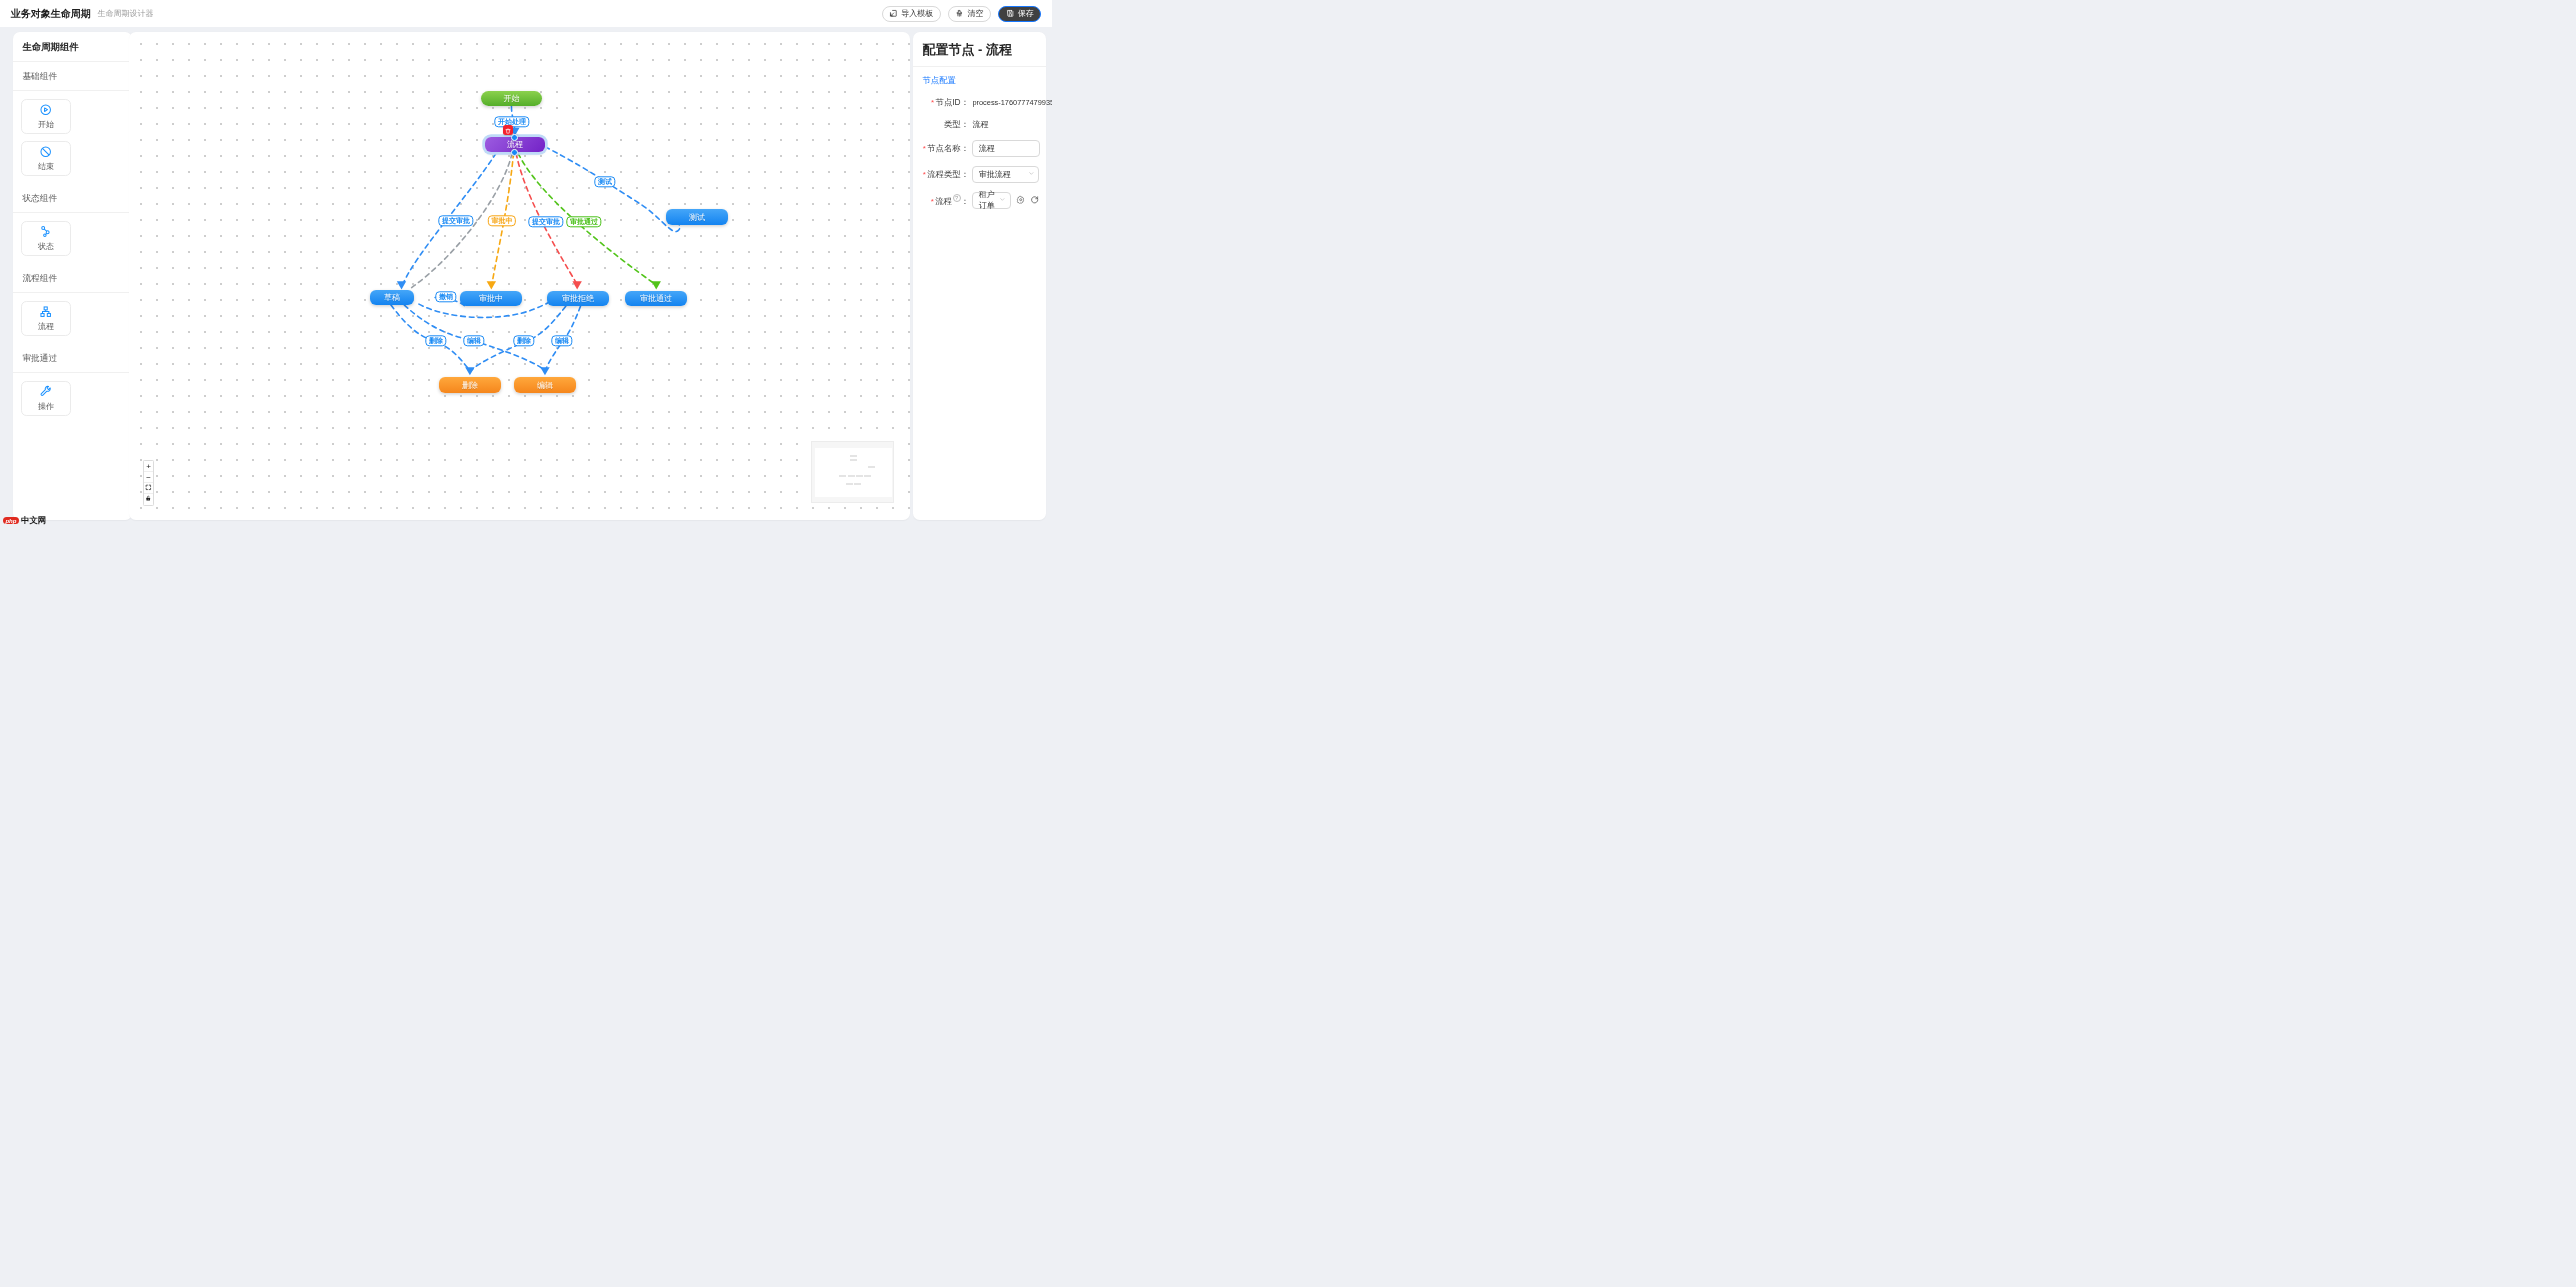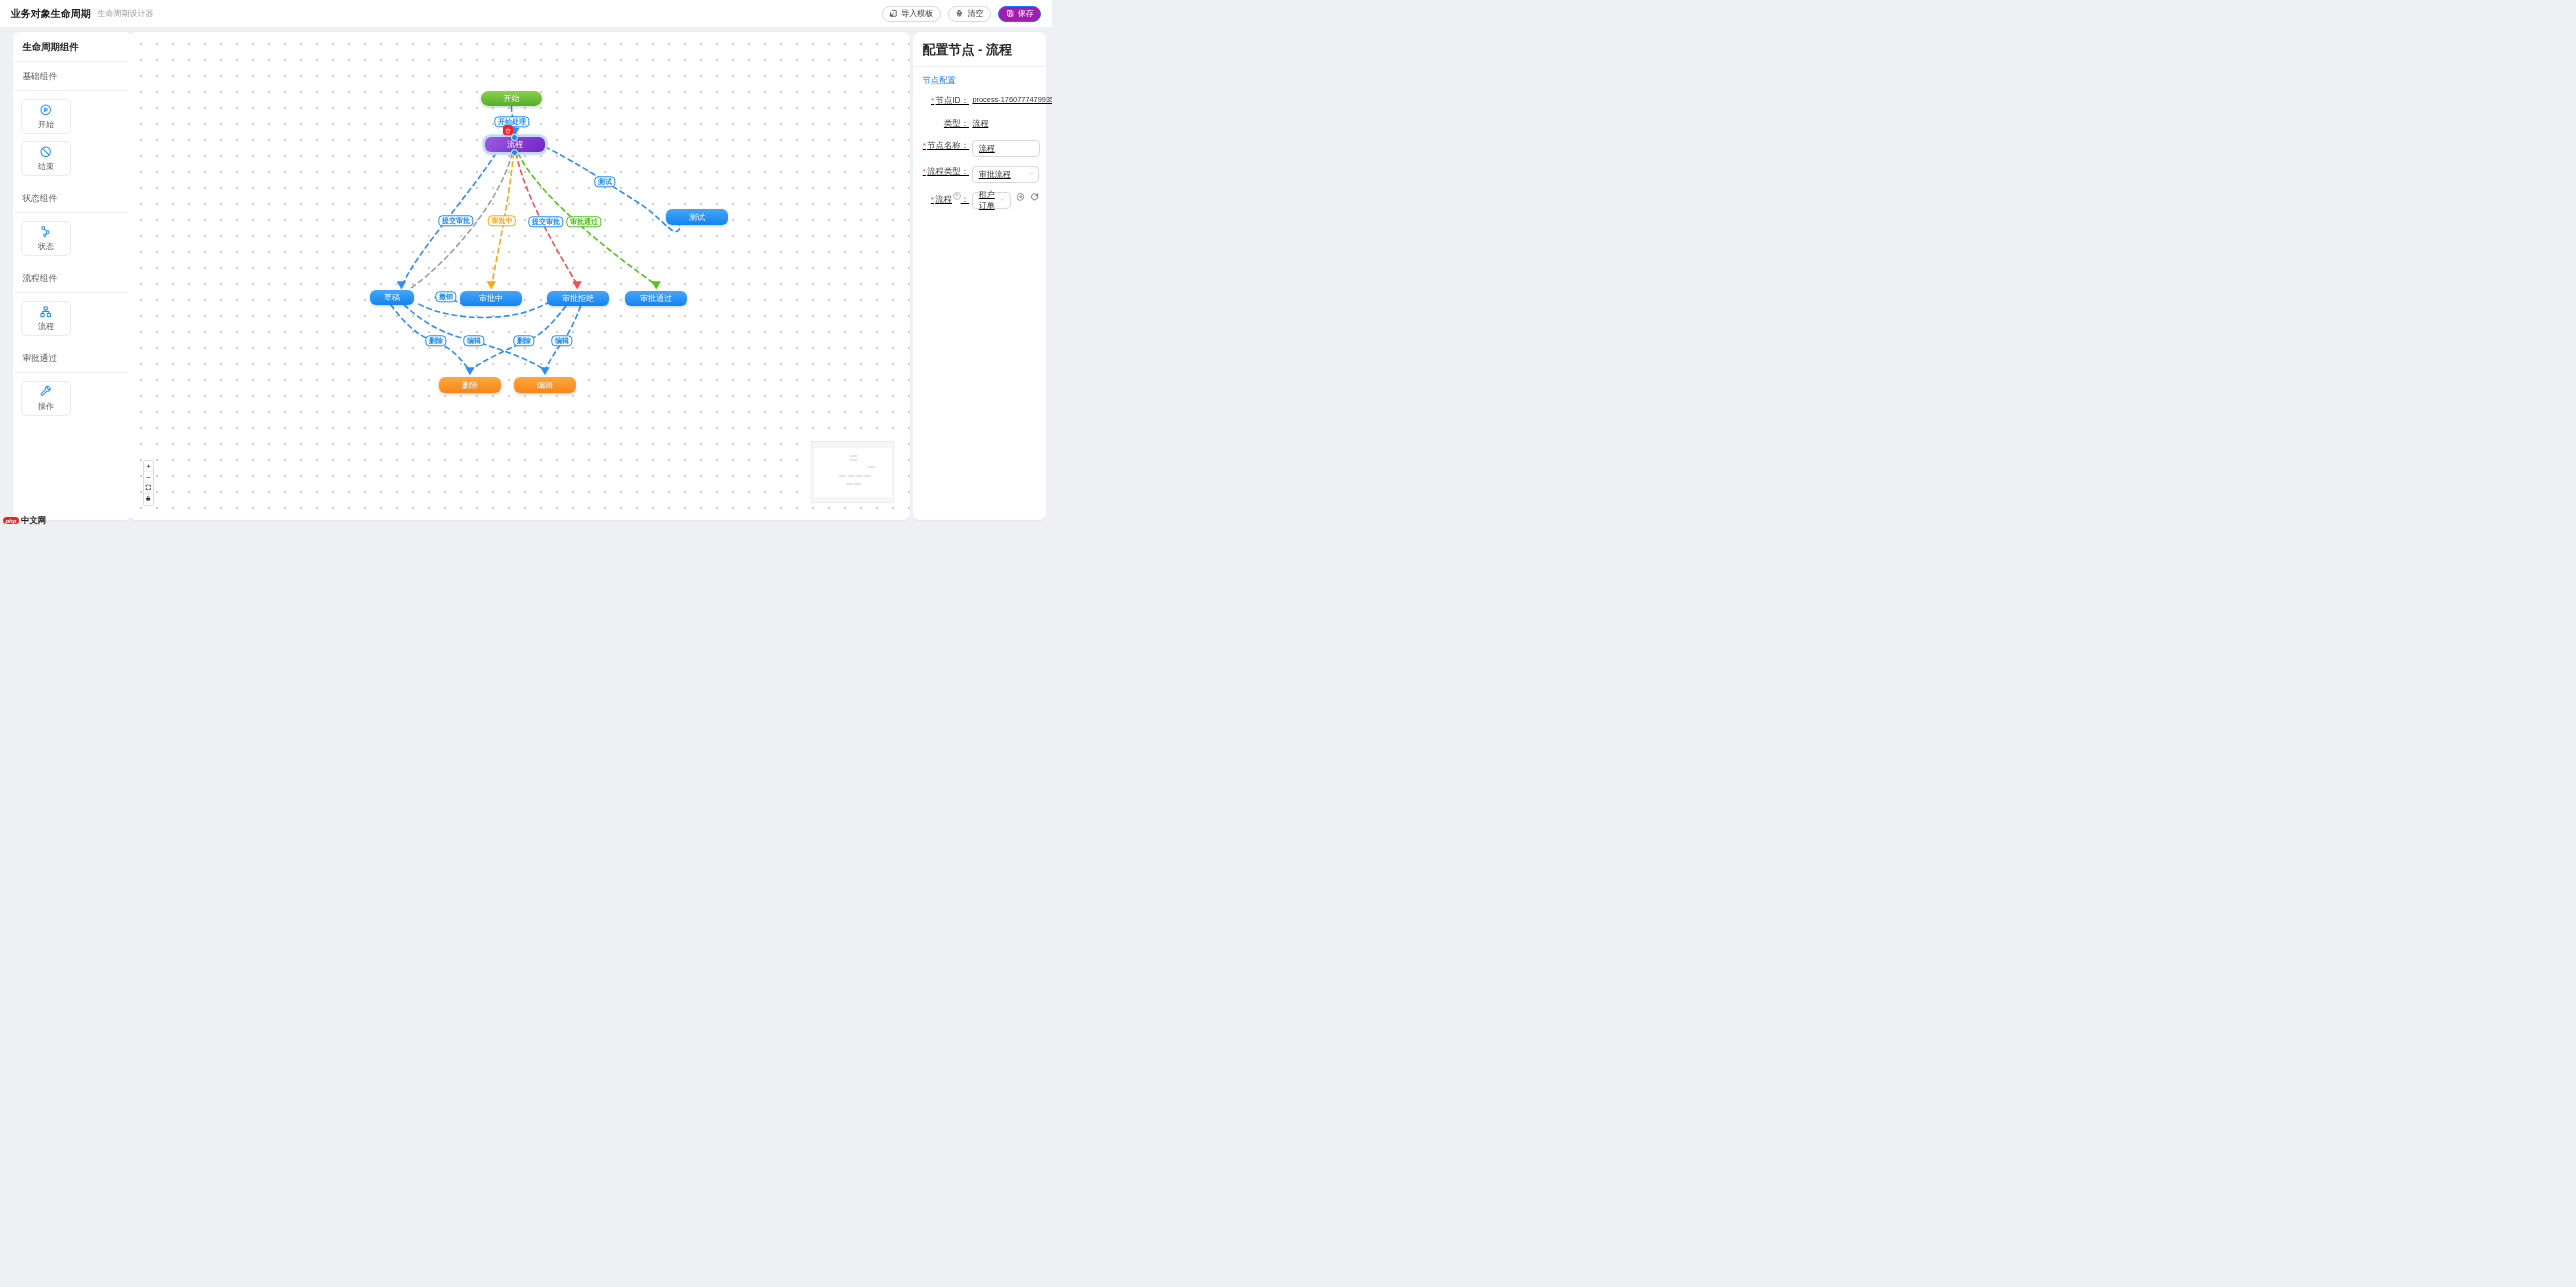--- a/index.html
+++ b/index.html
@@ -6,42 +6,42 @@
   html,body { width:1052px; height:526px; }
   body { font-family:"Liberation Sans","DejaVu Sans",sans-serif; background:#eef0f4; position:relative; overflow:hidden; }
 
   
   .header { position:absolute; left:0; top:0; width:1052px; height:27px; background:#fff; display:flex; align-items:center; padding:0 10.7px; }
   .header .title { font-size:10px; font-weight:bold; color:#1f1f1f; }
   .header .subtitle { font-size:8px; color:#9a9a9a; margin-left:6.7px; }
   .header .spacer { flex:1; }
   .btn { display:inline-flex; align-items:center; gap:3.4px; height:16px; padding:0 6.7px; border:0.7px solid #d9d9d9; border-radius:8px; background:#fff; font-size:8px; color:#333; margin-left:6.7px; cursor:pointer; }
   .btn svg { display:block; }
-  .btn.primary { background:#a21caf; border-color:#1677ff; color:#fff; }
+  .btn.primary { background:#404040; border-color:#1677ff; color:#fff; }
 
   
   .card { position:absolute; background:#fff; border-radius:6.7px; box-shadow:0 0.7px 1.3px rgba(0,0,0,.04); }
   .sidebar { left:13px; top:32px; width:119px; height:488px; }
   .canvas-card { left:129px; top:32px; width:781px; height:488px; overflow:hidden;
     background-image: radial-gradient(#cccccc 0.7px, transparent 0.9px);
     background-size:16px 16px; background-position:4px 4px; background-color:#fff; }
   .panel { left:913px; top:32px; width:133px; height:488px; }
 
   
   .sb-title { font-size:9.4px; font-weight:bold; color:#262626; padding:8.7px 9.4px 7.4px; border-bottom:0.7px solid #f0f0f0; }
   .sb-section { font-size:8.7px; color:#595959; padding:8.7px 9.4px 7.4px; border-bottom:0.7px solid #f0f0f0; }
   .sb-grid { display:flex; flex-wrap:wrap; gap:6.7px; padding:8px 8px; }
   .comp-card { width:50px; height:35px; border:0.7px solid #ebebeb; border-radius:5.4px; display:flex; flex-direction:column; align-items:center; justify-content:center; gap:2px; cursor:grab; background:#fff; }
   .comp-card .lbl { font-size:8px; color:#595959; }
   .comp-card svg { display:block; }
 
   
   .p-title { font-size:13px; font-weight:bold; color:#262626; padding:8.7px 9.4px 7.4px; border-bottom:0.7px solid #f0f0f0; }
   .p-link { font-size:8.4px; color:#1677ff; padding:8px 9.4px 9.4px; cursor:pointer; }
-  .frow { display:flex; align-items:flex-start; margin:0 6.7px 8.7px 0; min-height:13.4px;text-decoration:underline; }
+  .frow { display:flex; align-items:center; margin:0 6.7px 8.7px 0; min-height:13.4px; }
   .flabel { width:56px; text-align:right; font-size:8.4px; color:#404040; flex:none; }
   .req { color:#ff4d4f; margin-right:1.3px; font-size:8px; }
   .fvalue { font-size:8px; color:#333; margin-left:3.4px; white-space:nowrap; }
   .finput { margin-left:3.4px; width:68px; height:17.4px; border:0.7px solid #d9d9d9; border-radius:4px; font-size:8px; color:#333; padding:0 5.4px; font-family:inherit; background:#fff; }
   .fselect { margin-left:3.4px; height:17.4px; border:0.7px solid #d9d9d9; border-radius:4px; font-size:8px; color:#333; padding:0 4px 0 5.4px; display:inline-flex; align-items:center; justify-content:space-between; background:#fff; cursor:pointer; }
   .help-circle { display:inline-block; width:8px; height:8px; border:0.7px solid #bdbdbd; border-radius:50%; color:#9a9a9a; font-size:5.7px; line-height:7.4px; text-align:center; vertical-align:super; margin-left:0.7px; }
   .icon-btn { margin-left:4.7px; cursor:pointer; display:inline-flex; }
 
   
   .node { position:absolute; display:flex; align-items:center; justify-content:center; color:#fff; font-size:8px; border-radius:6px; box-shadow:0 1.3px 3.4px rgba(0,0,0,.2); cursor:grab; text-shadow:0 0.7px 0.7px rgba(0,0,0,.15); }

